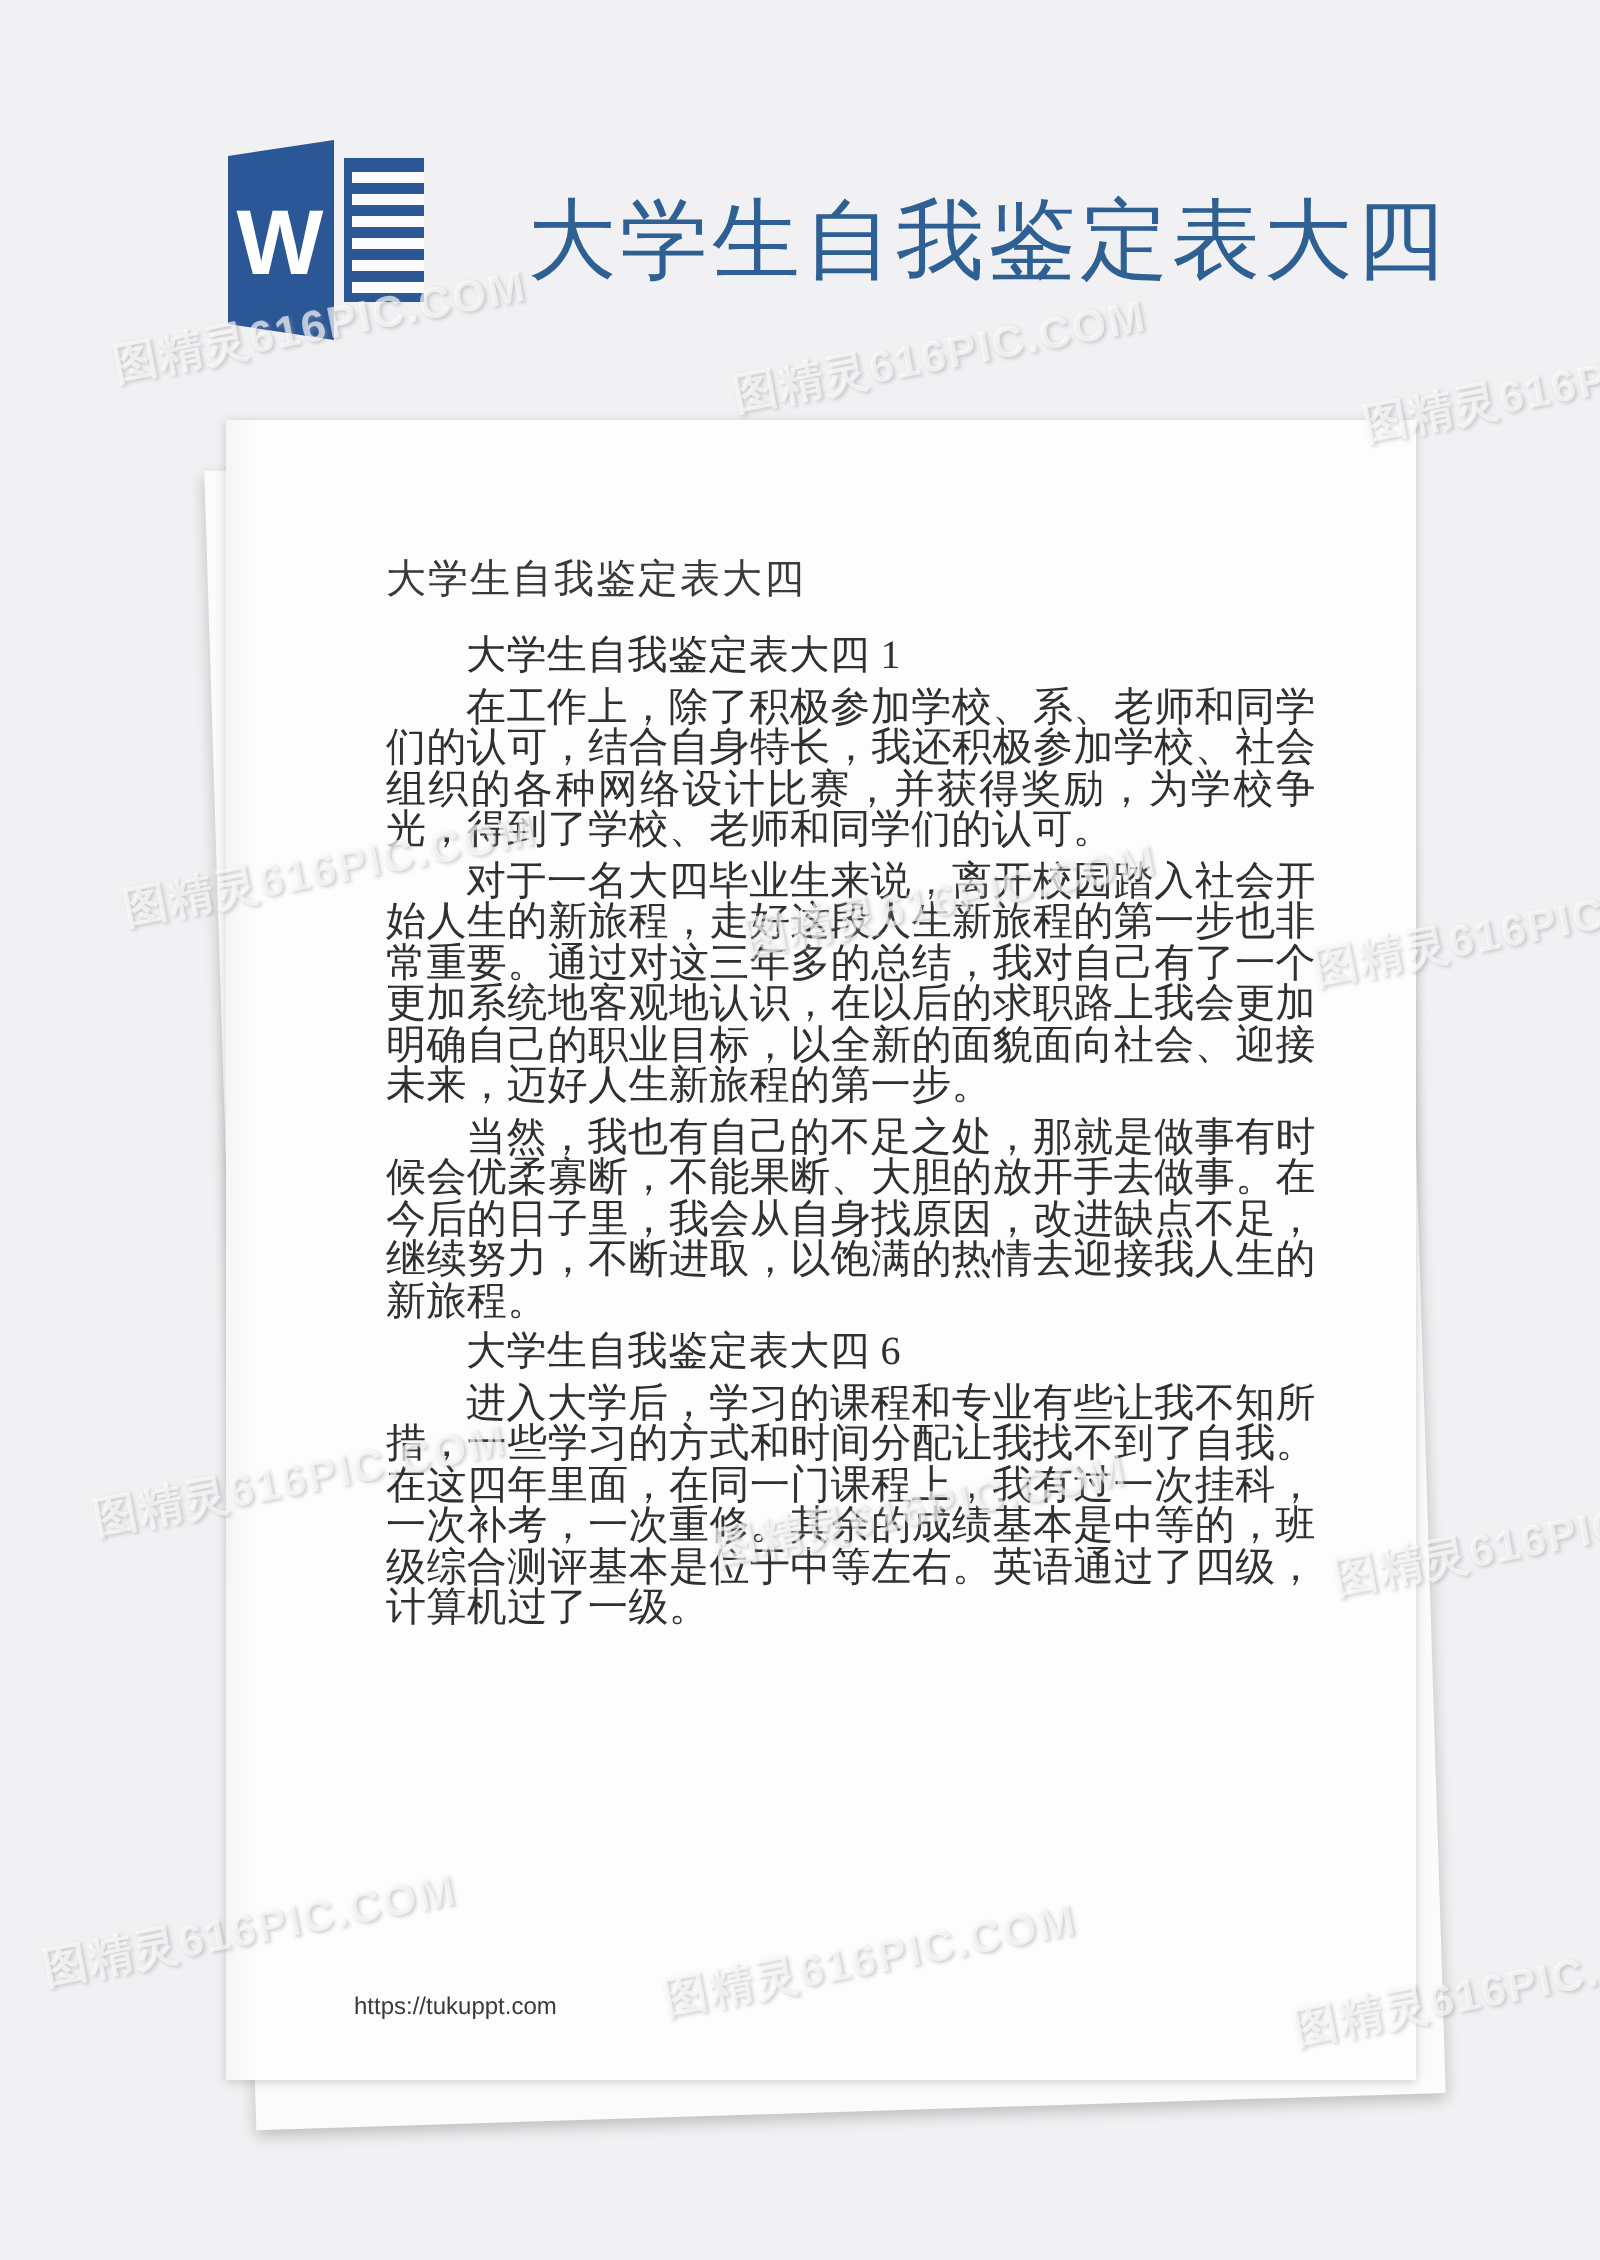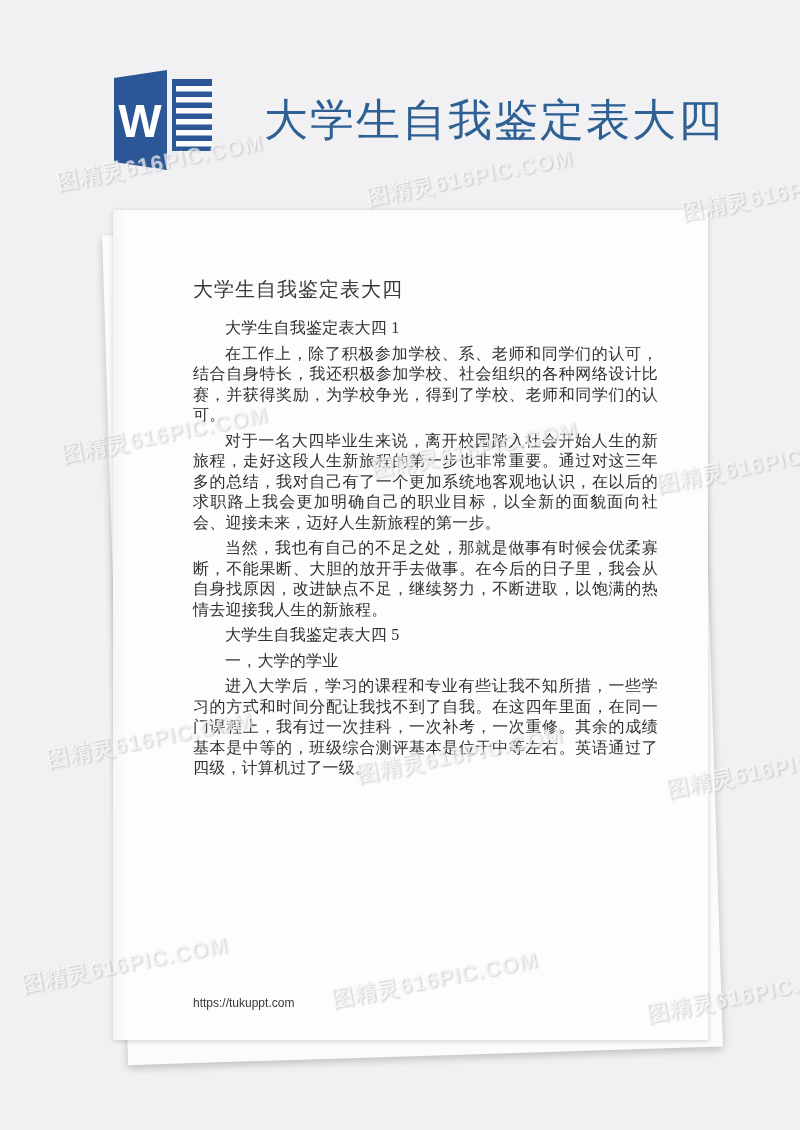--- a/index.html
+++ b/index.html
@@ -49,30 +49,30 @@
   }
   .doc-title {
     font-family: "Liberation Serif", "DejaVu Serif", serif;
     font-size: 20px; font-weight: 400;
     color: #3a3a3a;
     letter-spacing: 1px;
     margin: 0 0 15px 0;
   }
   .doc-body p {
     font-family: "Liberation Serif", "DejaVu Serif", serif;
-    font-size: 16px;
+    font-size: 20px;
     line-height: 20.5px;
     color: #303030;
     margin: 5px 0;
     text-indent: 2em;
     text-align: justify;
     letter-spacing: 0.2px;
   }
   .doc-footer {
-    position: absolute; left: 80px; bottom: 30px;
+    position: absolute; left: 64px; bottom: 30px;
     font-size: 12px;
     color: #3a3a3a;
     font-family: "Liberation Sans", sans-serif;
   }
 
   
   .wm-layer {
     position: absolute; left: 0; top: 0; right: 0; bottom: 0;
     pointer-events: none;
     z-index: 10;
@@ -110,22 +110,21 @@
 
 <div class="sheet back-sheet"></div>
 
 <div class="sheet doc-page">
   <h1 class="doc-title">大学生自我鉴定表大四</h1>
   <div class="doc-body">
       <p class="sub">大学生自我鉴定表大四 1</p>
       <p class="p">在工作上，除了积极参加学校、系、老师和同学们的认可，结合自身特长，我还积极参加学校、社会组织的各种网络设计比赛，并获得奖励，为学校争光，得到了学校、老师和同学们的认可。</p>
       <p class="p">对于一名大四毕业生来说，离开校园踏入社会开始人生的新旅程，走好这段人生新旅程的第一步也非常重要。通过对这三年多的总结，我对自己有了一个更加系统地客观地认识，在以后的求职路上我会更加明确自己的职业目标，以全新的面貌面向社会、迎接未来，迈好人生新旅程的第一步。</p>
       <p class="p">当然，我也有自己的不足之处，那就是做事有时候会优柔寡断，不能果断、大胆的放开手去做事。在今后的日子里，我会从自身找原因，改进缺点不足，继续努力，不断进取，以饱满的热情去迎接我人生的新旅程。</p>
-      <p class="sub">大学生自我鉴定表大四 5</p>
-      <p class="sub">一，大学的学业</p>
+      <p class="sub">大学生自我鉴定表大四 6</p>
       <p class="p">进入大学后，学习的课程和专业有些让我不知所措，一些学习的方式和时间分配让我找不到了自我。在这四年里面，在同一门课程上，我有过一次挂科，一次补考，一次重修。其余的成绩基本是中等的，班级综合测评基本是位于中等左右。英语通过了四级，计算机过了一级。</p>
     </div>
   <div class="doc-footer">https://tukuppt.com</div>
 </div>
 
 <div class="wm-layer">
     <span class="wm" style="left: 55px; top: 148px;">图精灵616PIC.COM</span>
     <span class="wm" style="left: 365px; top: 163px;">图精灵616PIC.COM</span>
     <span class="wm" style="left: 680px; top: 178px;">图精灵616PIC.COM</span>
     <span class="wm" style="left: 60px; top: 420px;">图精灵616PIC.COM</span>

